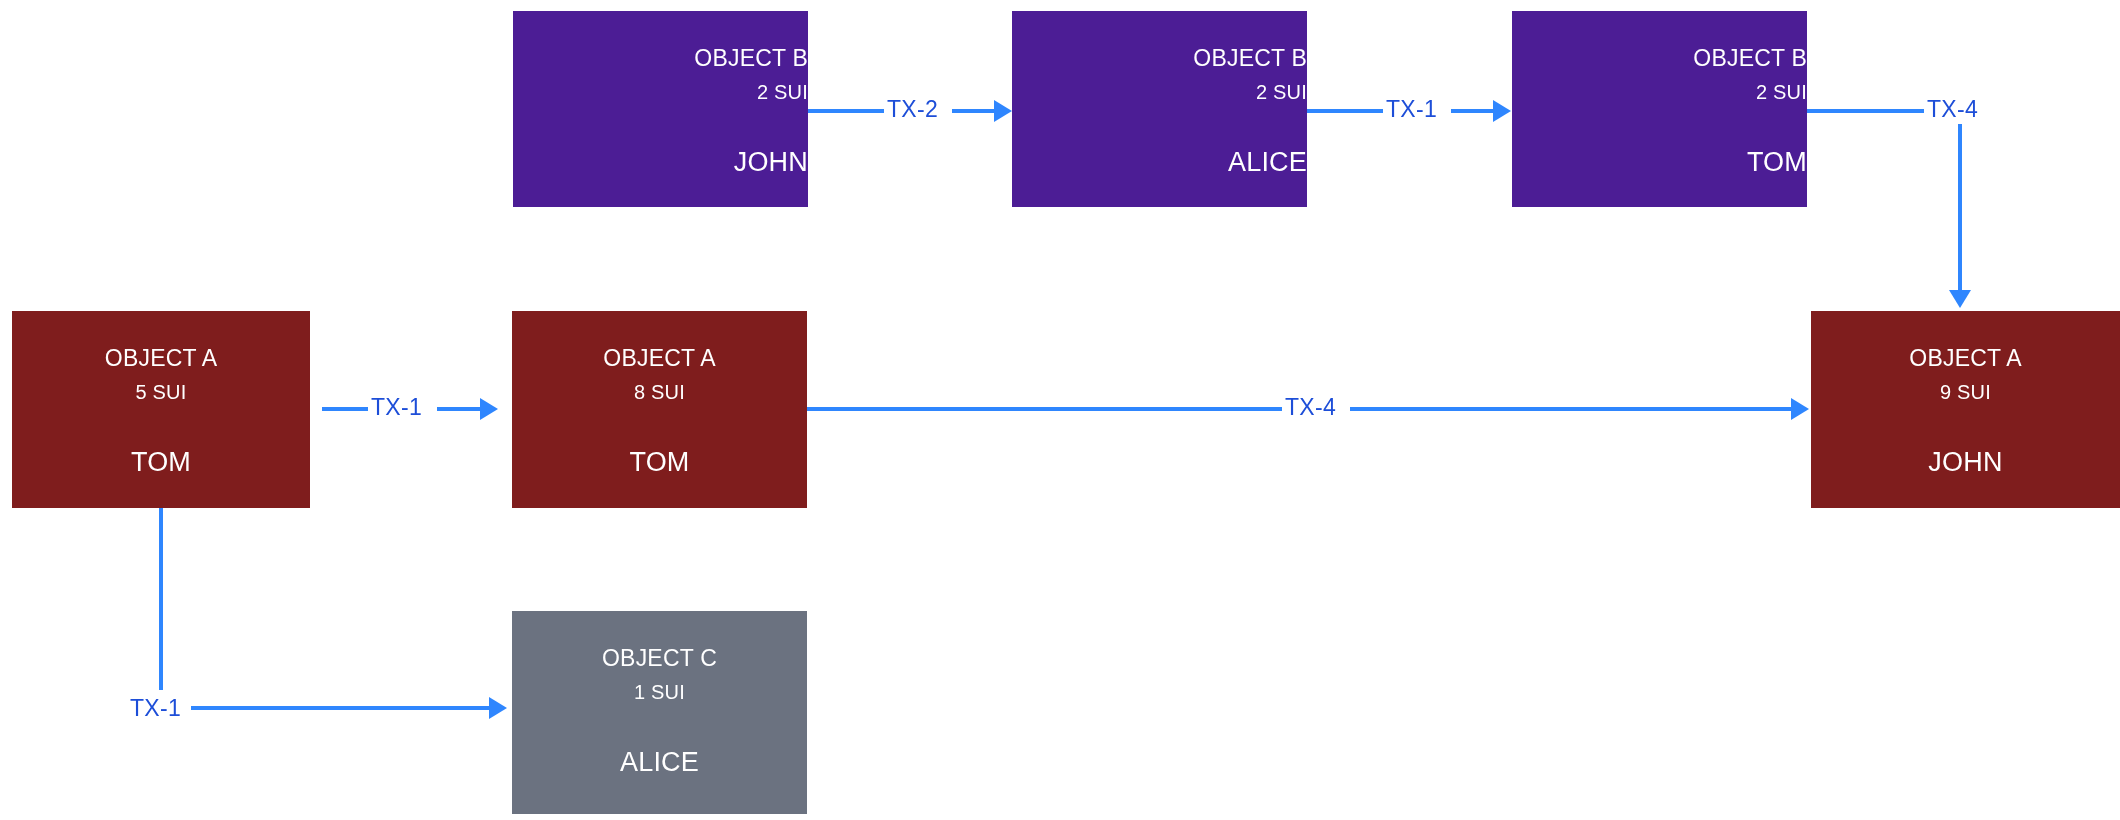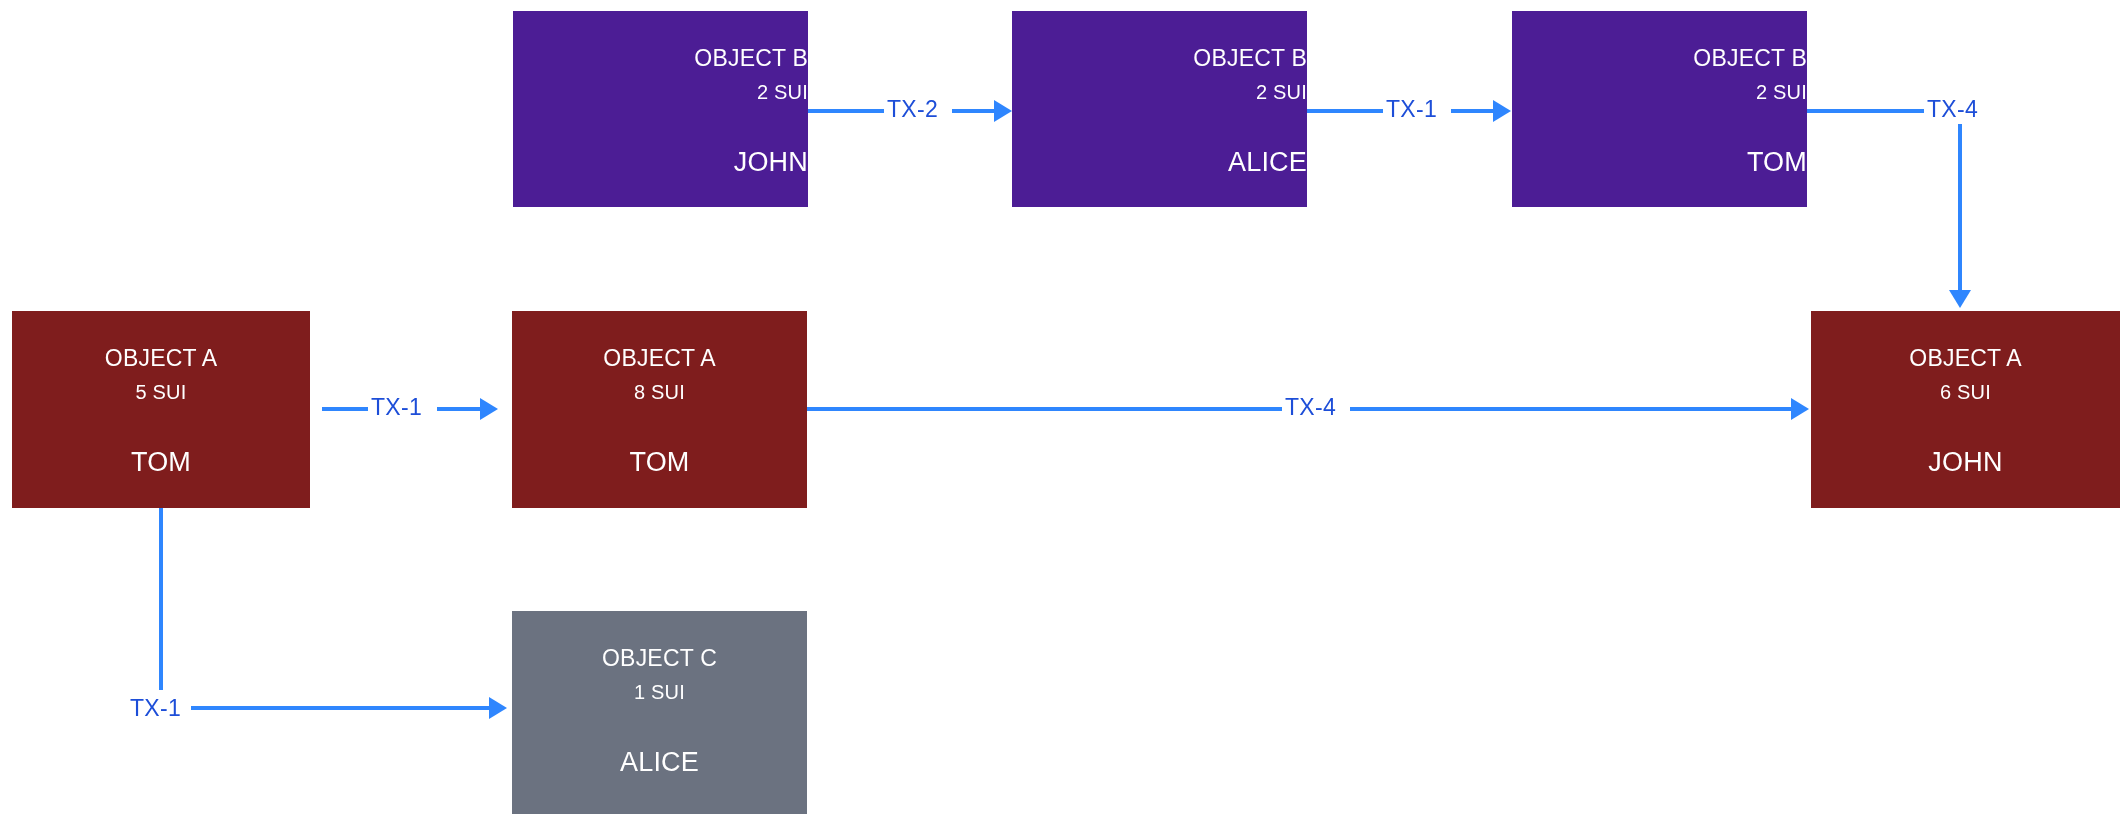--- a/index.html
+++ b/index.html
@@ -129,21 +129,21 @@
 
   <div class="obj-box box-black" style="left:512px; top:311px; width:295px; height:197px; padding-top:30px;">
     <div class="line-name">OBJECT A</div>
     <div class="line-amount">8 SUI</div>
     <div class="spacer"></div>
     <div class="line-owner">TOM</div>
   </div>
 
   <div class="obj-box box-black" style="left:1811px; top:311px; width:309px; height:197px; padding-top:30px;">
     <div class="line-name">OBJECT A</div>
-    <div class="line-amount">6 SUI</div>
+    <div class="line-amount">9 SUI</div>
     <div class="spacer"></div>
     <div class="line-owner">JOHN</div>
   </div>
 
   <div class="obj-box box-gray" style="left:512px; top:611px; width:295px; height:203px; padding-top:30px;">
     <div class="line-name">OBJECT C</div>
     <div class="line-amount">1 SUI</div>
     <div class="spacer"></div>
     <div class="line-owner">ALICE</div>
   </div>

